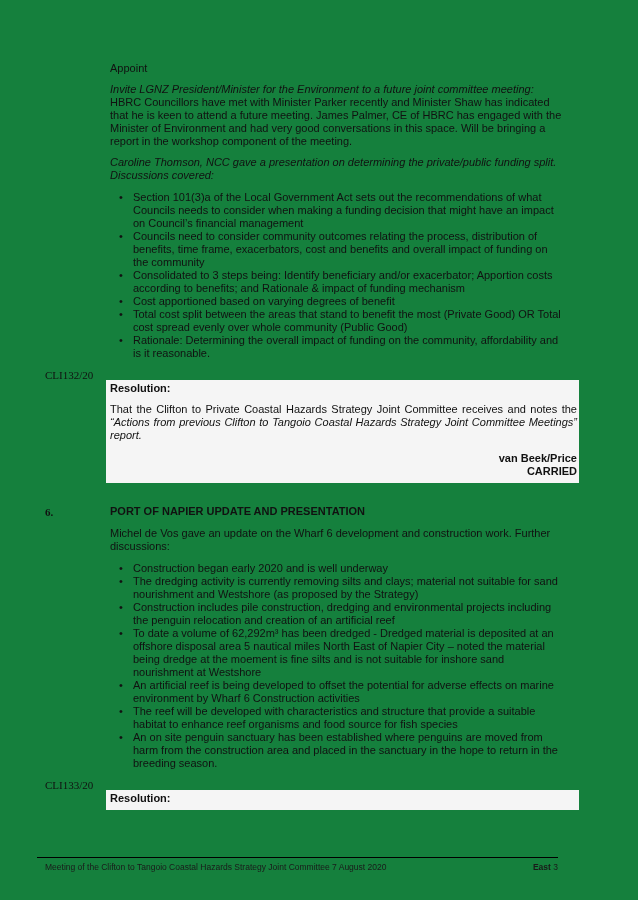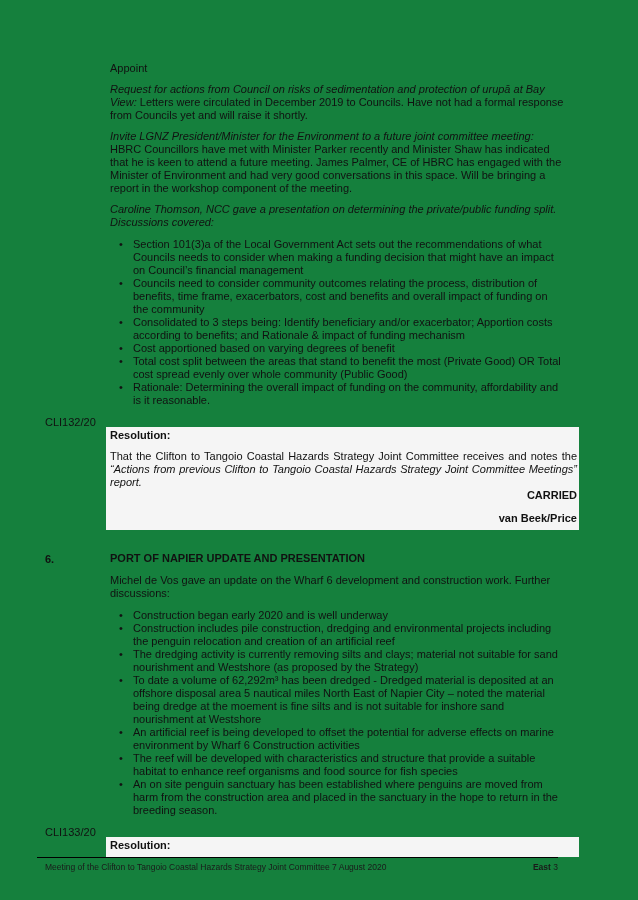--- a/index.html
+++ b/index.html
@@ -21,20 +21,21 @@
     padding:62px 73px 0 45px;
   }
   .row{
     display:grid;
     grid-template-columns:65px 1fr;
     align-items:start;
   }
   .label-cell{
     font-size:11px;
     padding-top:1px;
+    font-family:Liberation Serif, serif;
   }
   p{margin:0 0 8px 0;}
   .lead-italic{font-style:italic;}
   ul.bullets{
     list-style:none;
     margin:9px 0 8px 0;
     padding:0;
   }
   ul.bullets li{
     position:relative;
@@ -87,58 +88,57 @@
 <body>
 
 <div class="page">
   <div class="content">
 
     <div class="row">
       <div class="label-cell"></div>
       <div>
         <p>Appoint</p>
 
-        <p><span class="lead-italic">Request for actions from Council on risks of sedimentation and protection of urupā at Bay View:</span><span>  Letters were circulated in December 2019 to Councils.  Have not had a formal response from Councils yet and will raise it shortly.</span></p>
 
         <p><span class="lead-italic">Invite LGNZ President/Minister for the Environment to a future joint committee meeting:</span><span>  HBRC Councillors have met with Minister Parker recently and Minister Shaw has indicated that he is keen to attend a future meeting. James Palmer, CE of HBRC has engaged with the Minister of Environment and had very good conversations in this space.  Will be bringing a report in the workshop component of the meeting.</span></p>
 
         <p class="lead-italic">Caroline Thomson, NCC gave a presentation on determining the private/public funding split.  Discussions covered:</p>
 
         <ul class="bullets">
           <li>Section 101(3)a of the Local Government Act sets out the recommendations of what Councils needs to consider when making a funding decision that might have an impact on Council’s financial management</li>
           <li>Councils need to consider community outcomes relating the process, distribution of benefits, time frame, exacerbators, cost and benefits and overall impact of funding on the community</li>
           <li>Consolidated to 3 steps being:  Identify beneficiary and/or exacerbator;  Apportion costs according to benefits;  and Rationale &amp; impact of funding mechanism</li>
           <li>Cost apportioned based on varying degrees of benefit</li>
           <li>Total cost split between the areas that stand to benefit the most (Private Good) OR Total cost spread evenly over whole community (Public Good)</li>
           <li>Rationale:  Determining the overall impact of funding on the community, affordability and is it reasonable.</li>
         </ul>
       </div>
     </div>
 
     <div class="row">
       <div class="label-cell">CLI132/20</div>
       <div class="highlight">
         <div class="res-heading">Resolution:</div>
-        <p class="res-text"><span>That the Clifton to Tangoio Coastal Hazards Strategy Joint Committee receives and notes the </span><span class="lead-italic">“Actions from previous Clifton to Tangoio Coastal Hazards Strategy Joint Committee Meetings” report.</span></p>
+        <p class="res-text"><span>That the Clifton to Private Coastal Hazards Strategy Joint Committee receives and notes the </span><span class="lead-italic">“Actions from previous Clifton to Tangoio Coastal Hazards Strategy Joint Committee Meetings” report.</span></p>
+        <div class="res-sign">van Beek/Price</div>
         <div class="res-sign" style="margin-top:0;">CARRIED</div>
-        <div class="res-sign">van Beek/Price</div>
       </div>
     </div>
 
     <div class="section-gap"></div>
 
     <div class="row">
       <div class="label-cell section-head">6.</div>
       <div>
         <div class="section-head">PORT OF NAPIER UPDATE AND PRESENTATION</div>
         <p>Michel de Vos gave an update on the Wharf 6 development and construction work. Further discussions:</p>
         <ul class="bullets">
           <li>Construction began early 2020 and is well underway</li>
+          <li>The dredging activity is currently removing silts and clays; material not suitable for sand nourishment and Westshore (as proposed by the Strategy)</li>
           <li>Construction includes pile construction, dredging and environmental projects including the penguin relocation and creation of an artificial reef</li>
-          <li>The dredging activity is currently removing silts and clays; material not suitable for sand nourishment and Westshore (as proposed by the Strategy)</li>
           <li>To date a volume of 62,292m³ has been dredged - Dredged material is deposited at an offshore disposal area 5 nautical miles North East of Napier City – noted the material being dredge at the moement is fine silts and is not suitable for inshore sand nourishment at Westshore</li>
           <li>An artificial reef is being developed to offset the potential for adverse effects on marine environment by  Wharf 6 Construction activities</li>
           <li>The reef will be developed with characteristics and structure that provide a suitable habitat to enhance reef organisms and food source for fish species</li>
           <li>An on site penguin sanctuary has been established where penguins are moved from harm from the construction area and placed in the sanctuary in the hope to return in the breeding season.</li>
         </ul>
       </div>
     </div>
 
     <div class="row">
       <div class="label-cell">CLI133/20</div>

